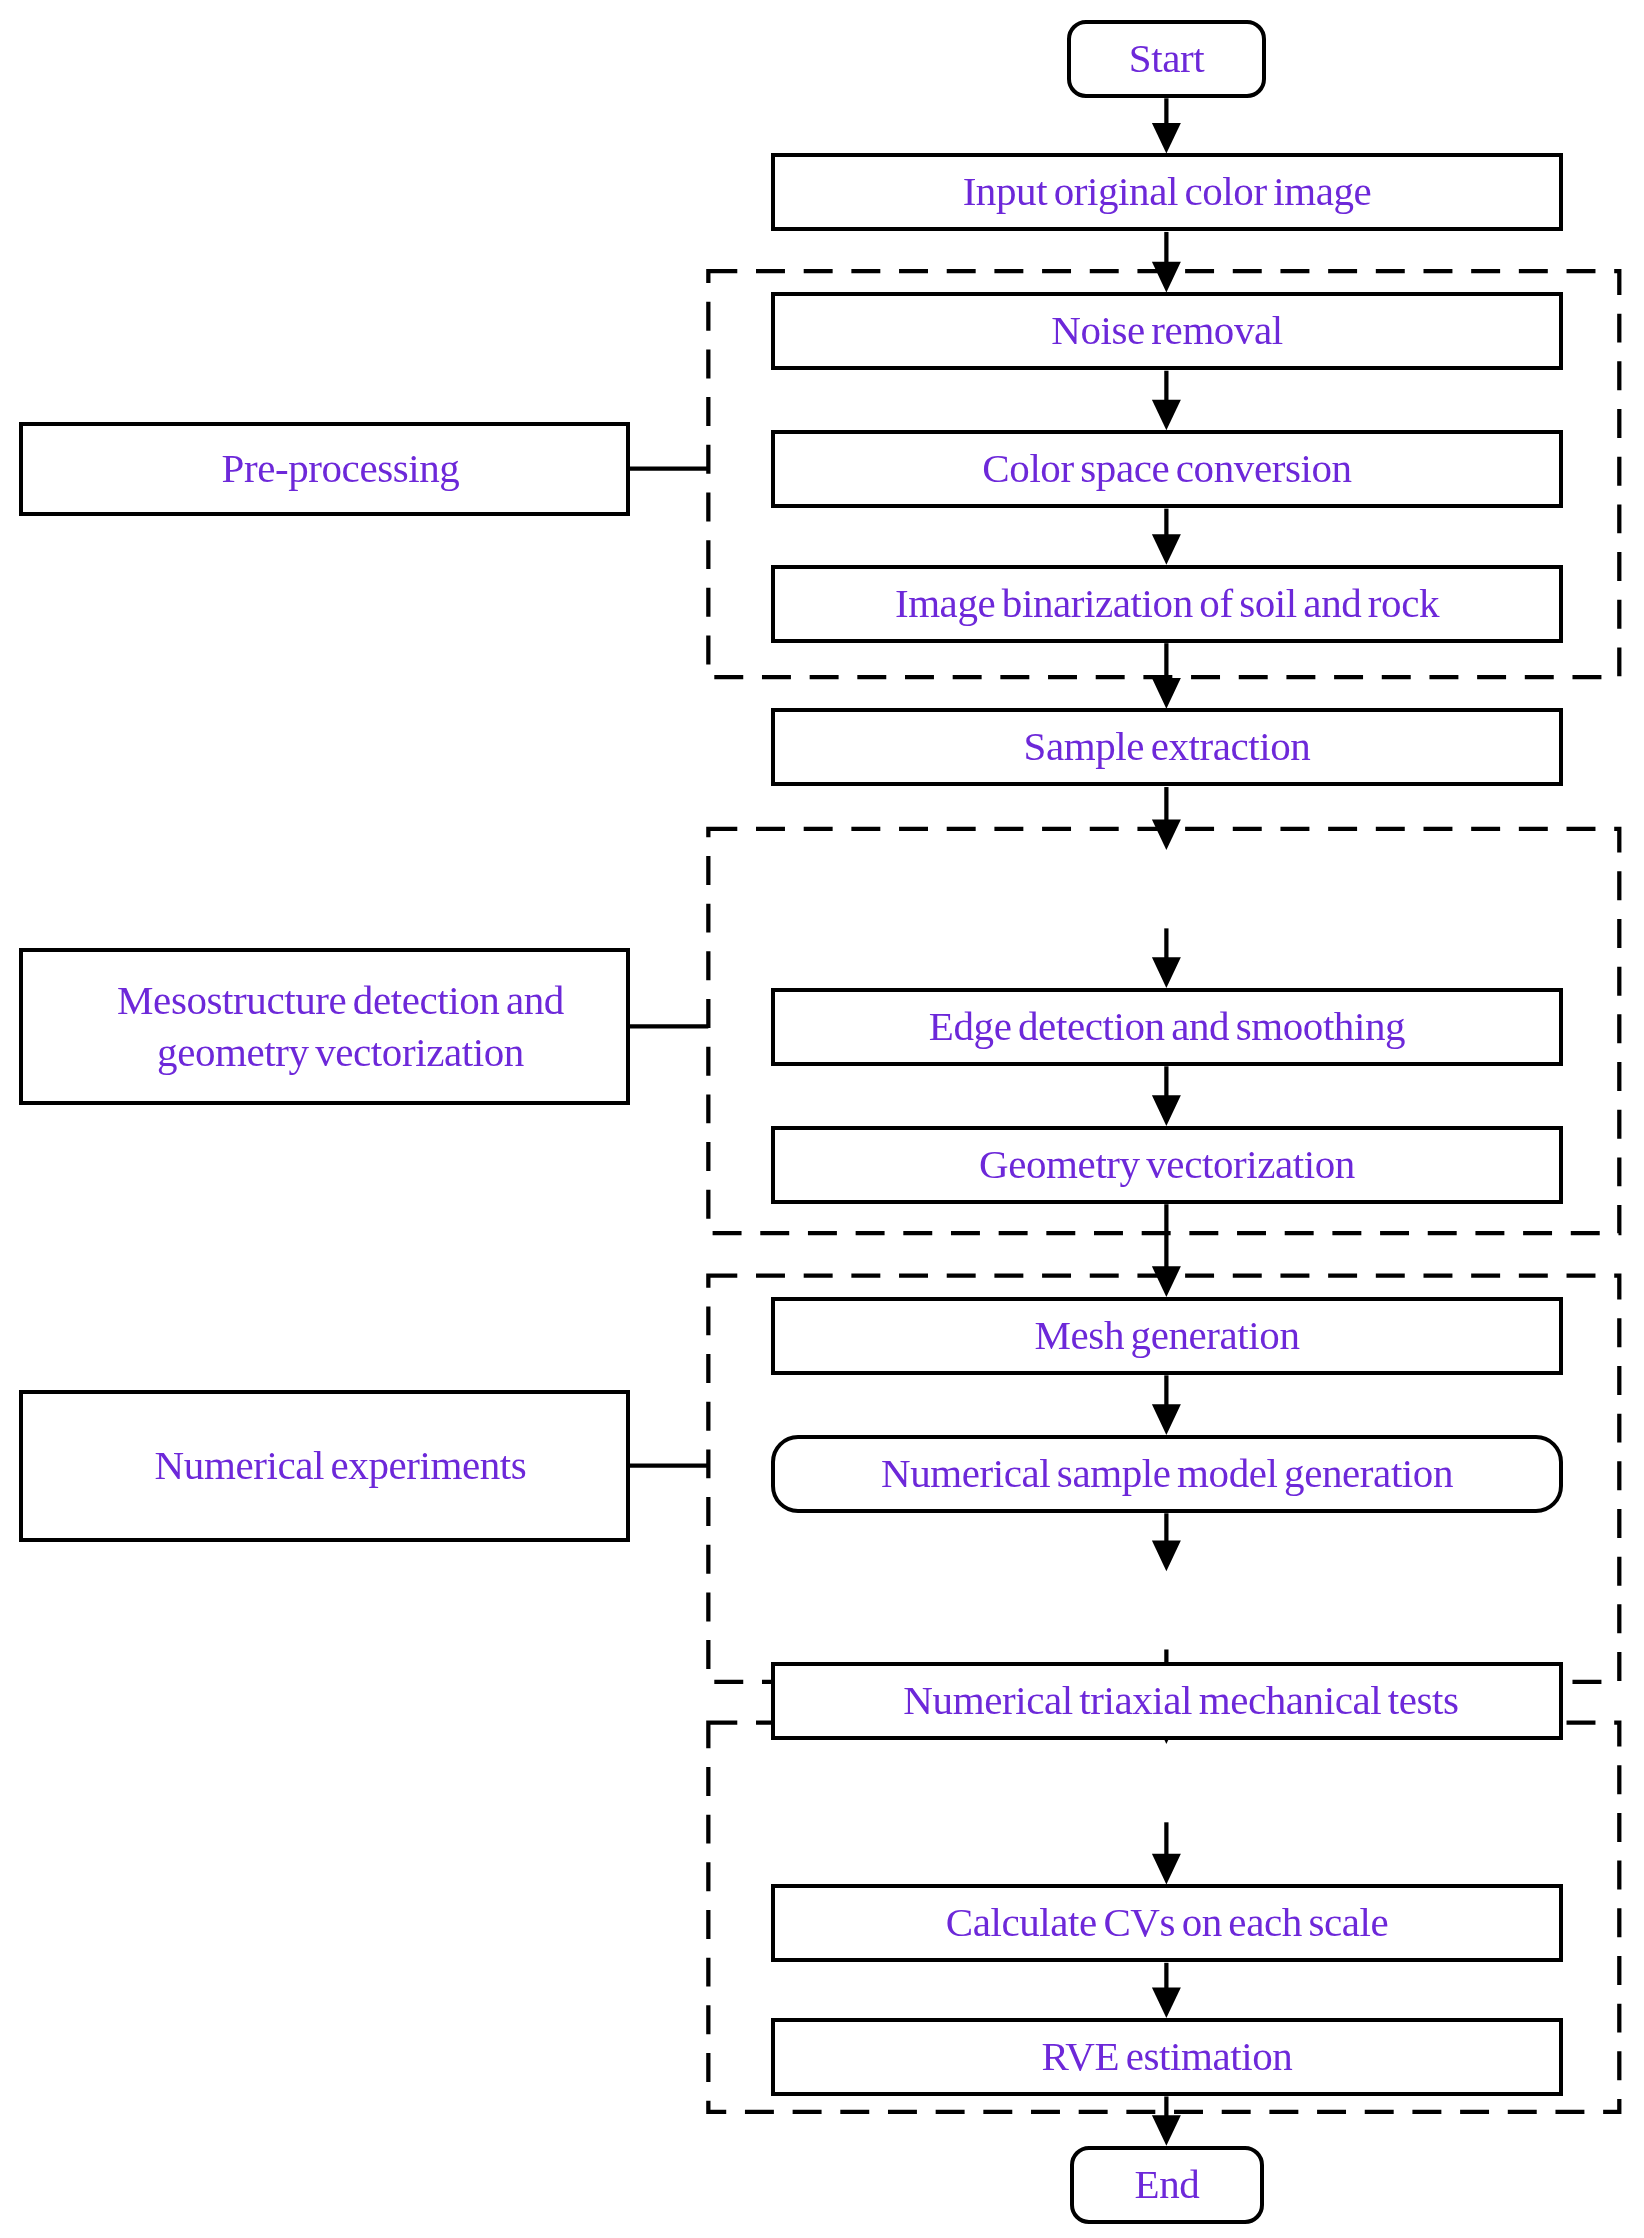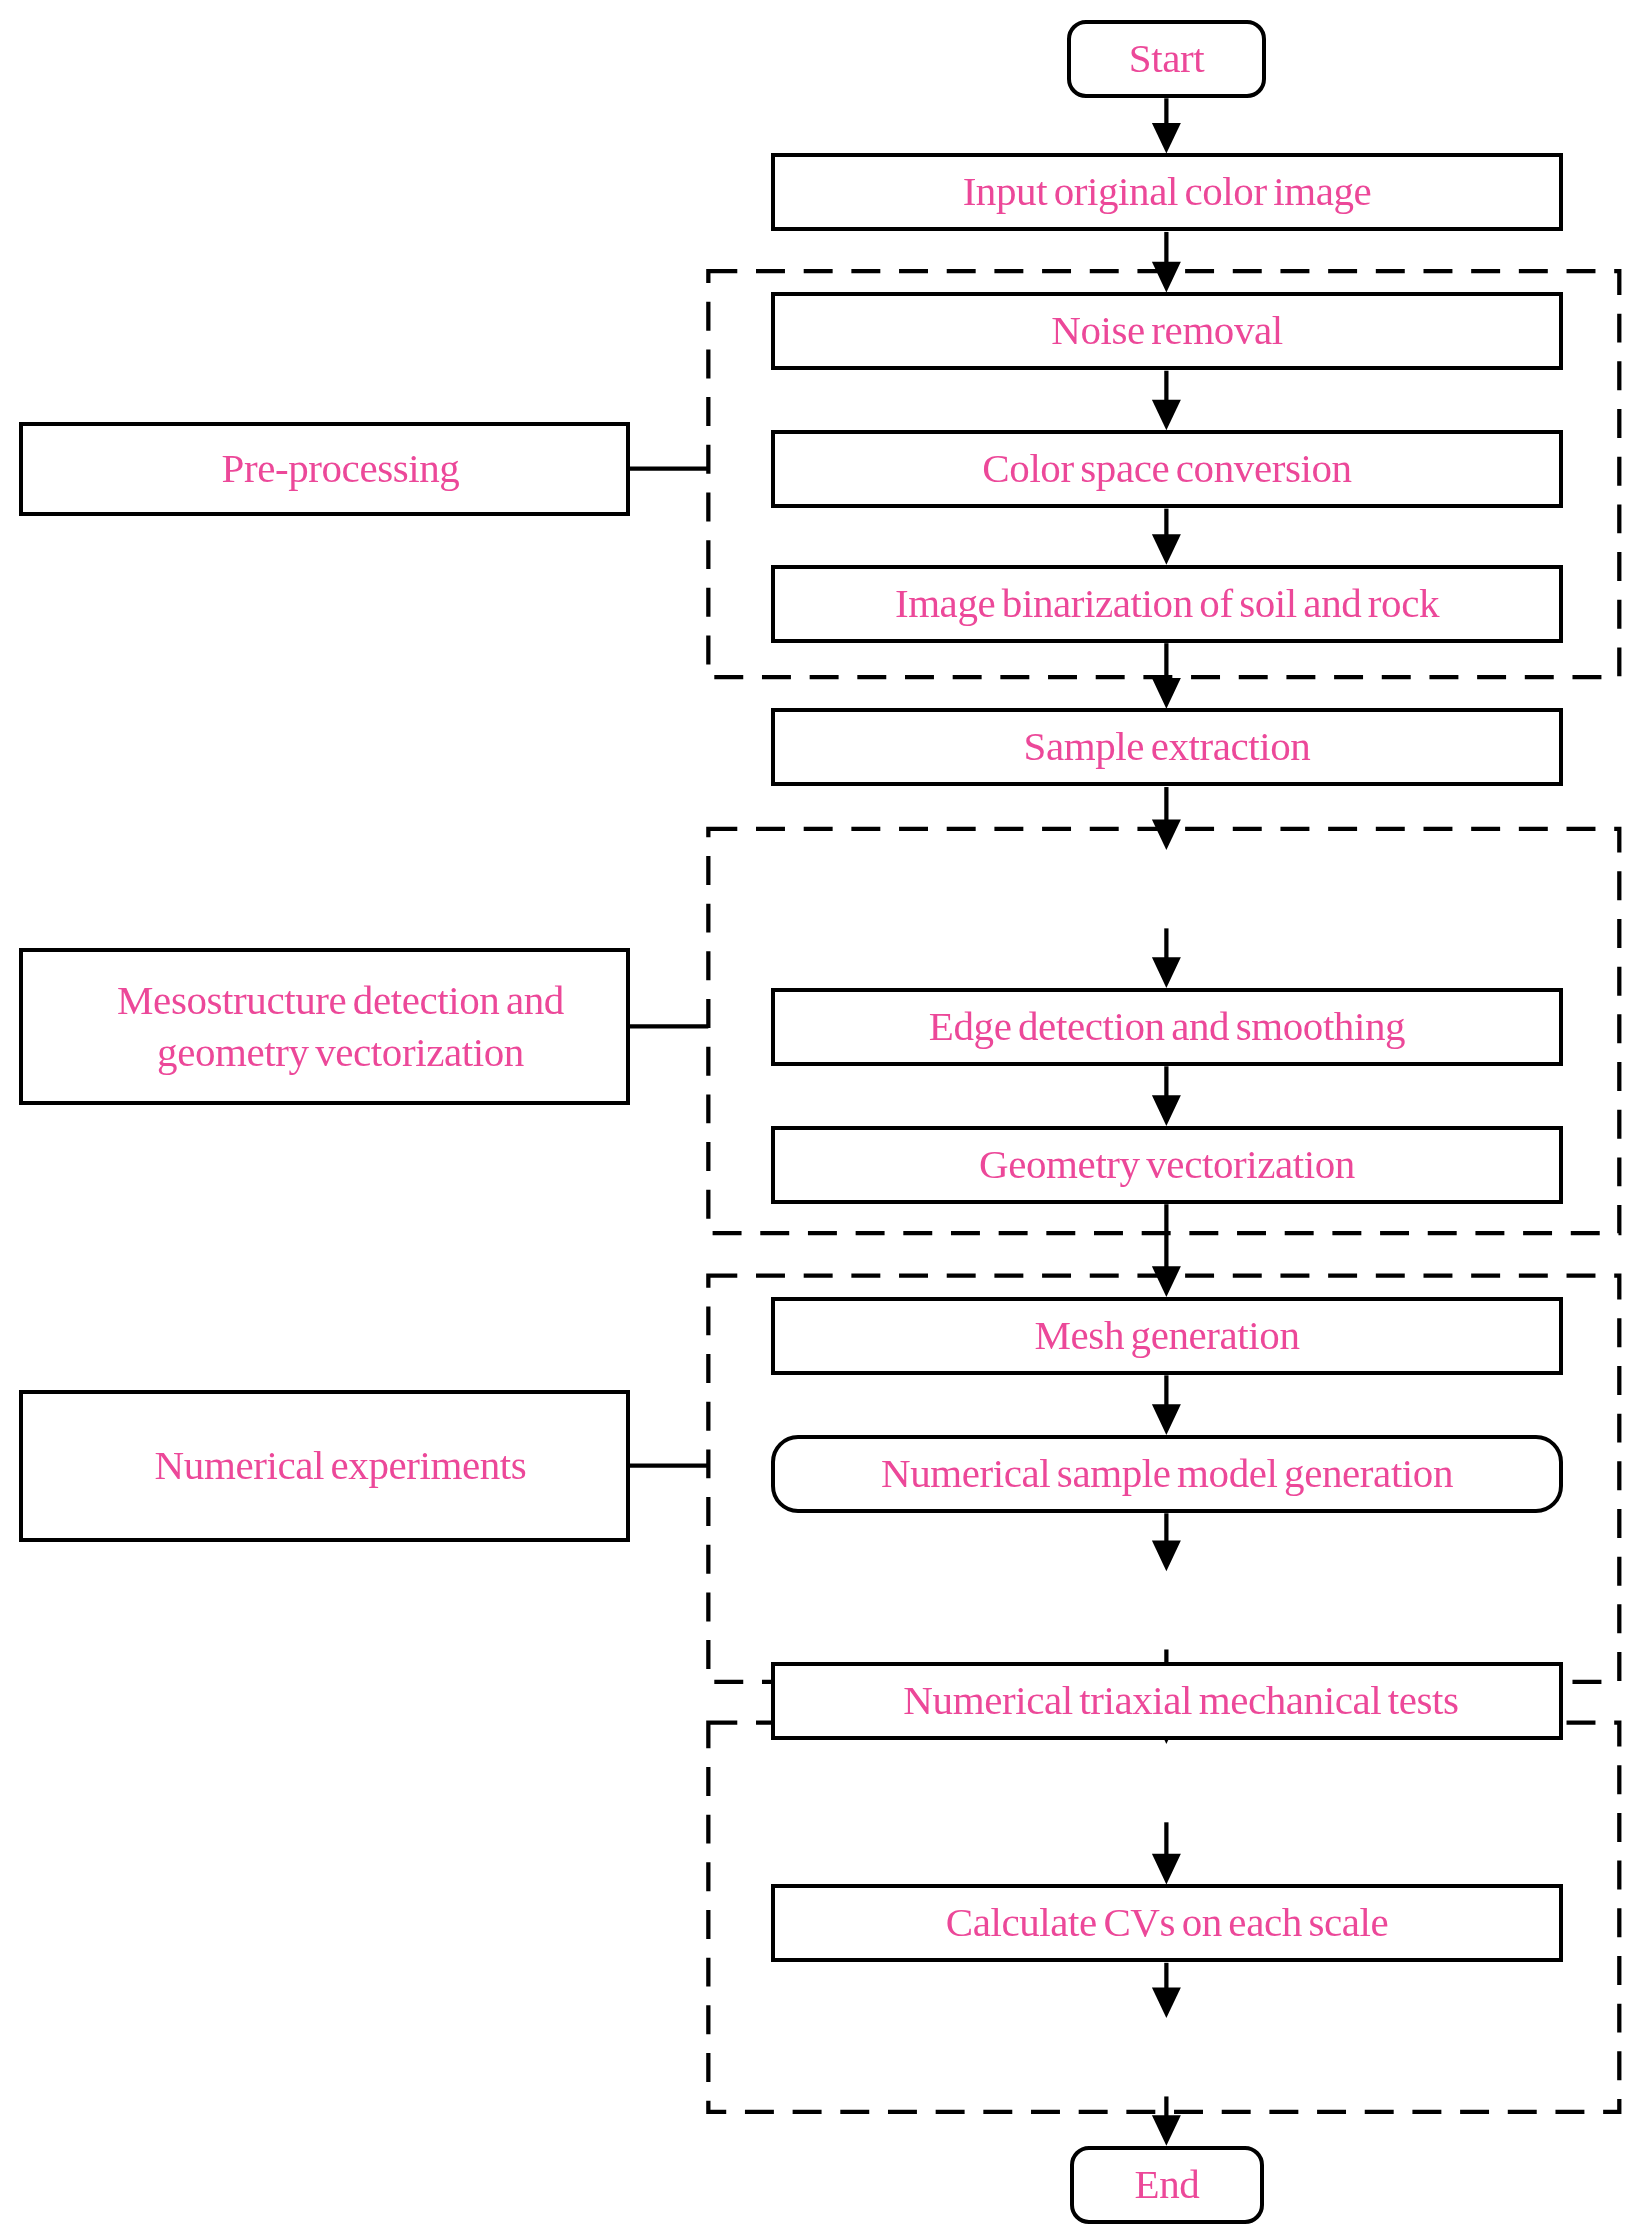--- a/index.html
+++ b/index.html
@@ -6,21 +6,21 @@
     margin: 0;
     padding: 0;
     background: #ffffff;
   }
   .canvas {
     position: relative;
     width: 1644px;
     height: 2239px;
     background: #ffffff;
     font-family: "Liberation Serif", "DejaVu Serif", serif;
-    color: #ec4899;
+    color: #6d28d9;
   }
   .wires {
     position: absolute;
     left: 0;
     top: 0;
   }
   .node {
     position: absolute;
     box-sizing: border-box;
     background: #ffffff;
@@ -167,20 +167,21 @@
 
   <div class="node process" style="top:1297px;">Mesh generation</div>
 
   <div class="node process" style="top:1435px;border-radius:27px;">Numerical sample model generation</div>
 
   <div class="node process" style="top:1662px;padding-left:28px;">Numerical triaxial mechanical tests</div>
 
 
   <div class="node process" style="top:1884px;">Calculate CVs on each scale</div>
 
+  <div class="node process" style="top:2018px;">RVE estimation</div>
 
   <div class="node grouplabel" style="top:422px; height:94px;">Pre-processing</div>
 
   <div class="node grouplabel" style="top:948px; height:157px;">Mesostructure detection and
 geometry vectorization</div>
 
   <div class="node grouplabel" style="top:1390px; height:152px;">Numerical experiments</div>
 
 </div>
 

